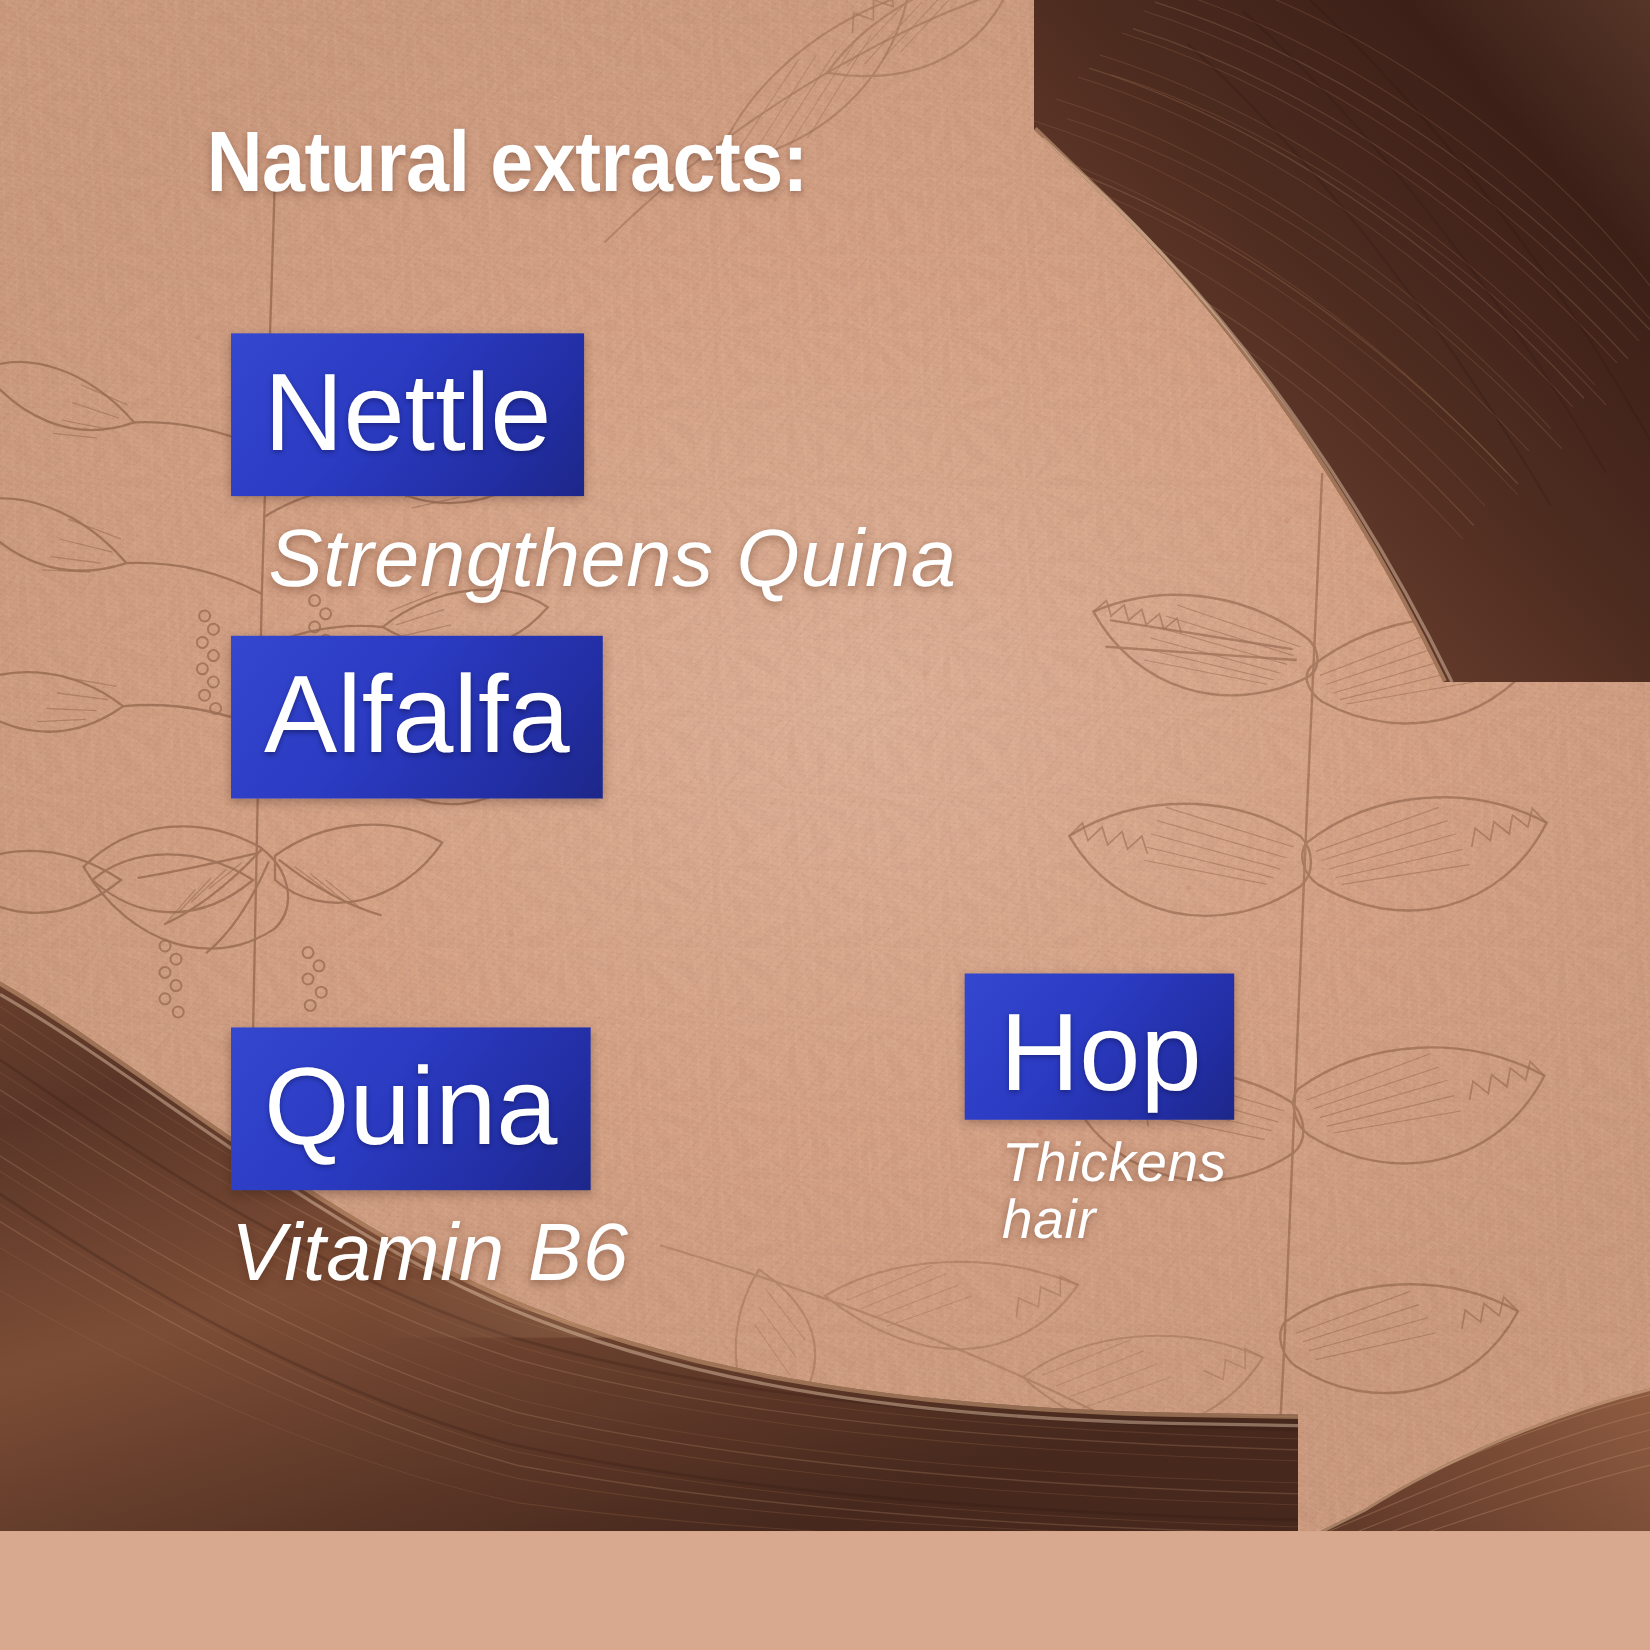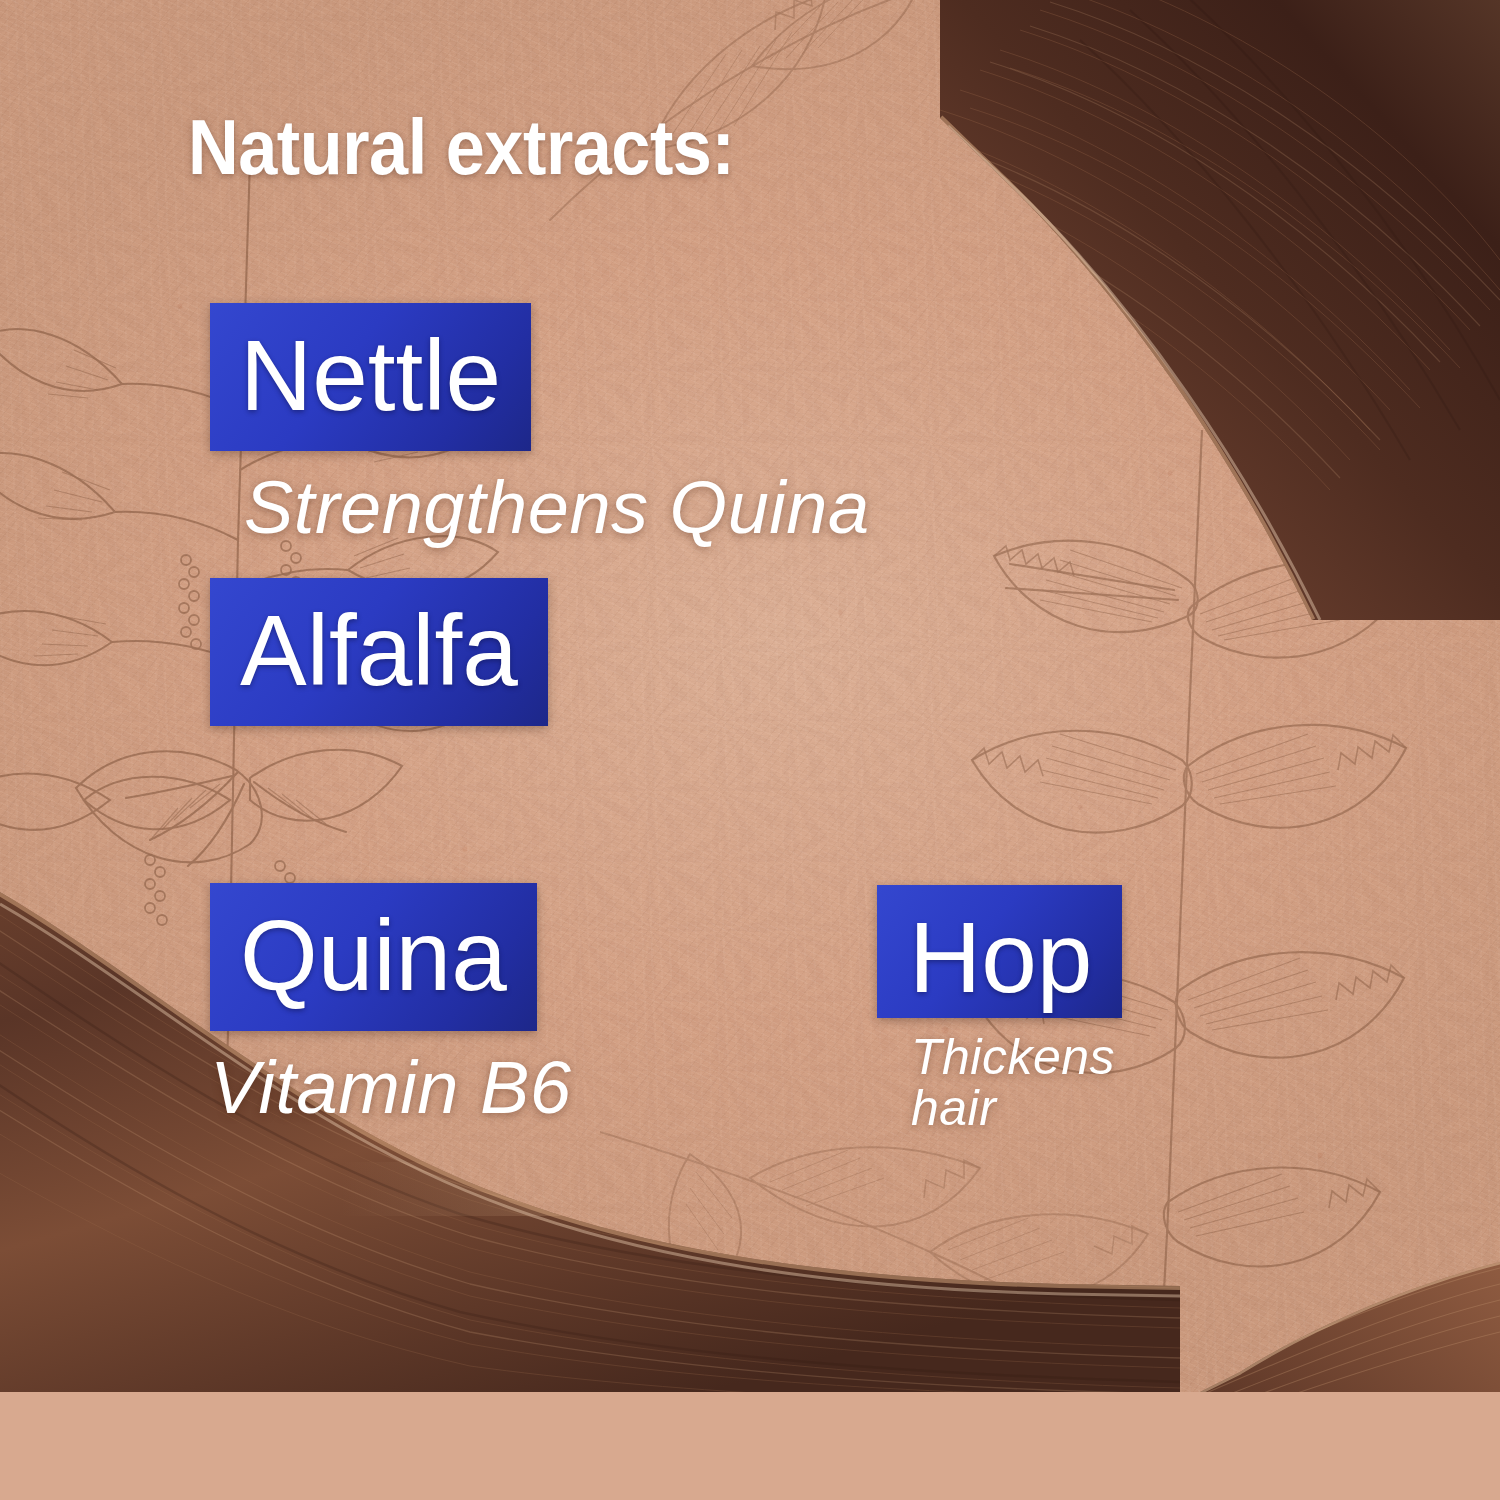--- a/index.html
+++ b/index.html
@@ -116,21 +116,21 @@
 
   
   #ex-nettle{ left:210px; top:303px; }
   #ex-nettle .chip{ padding:22px 30px 26px 30px; font-size:100px; }
   #ex-nettle .desc{ font-size:74px; margin-top:14px; margin-left:34px; }
 
   #ex-alfalfa{ left:210px; top:578px; }
   #ex-alfalfa .chip{ padding:22px 30px 26px 30px; font-size:100px; }
   #ex-alfalfa .desc{ font-size:74px; margin-top:14px; margin-left:34px; }
 
-  #ex-quina{ left:210px; top:883px; }
+  #ex-quina{ left:210px; top:934px; }
   #ex-quina .chip{ padding:22px 30px 26px 30px; font-size:100px; }
   #ex-quina .desc{ font-size:74px; margin-top:14px; }
 
   #ex-hop{ left:877px; top:885px; }
   #ex-hop .chip{ padding:22px 30px 11px 32px; font-size:100px; }
   #ex-hop .desc{ font-size:50px; margin-top:14px; margin-left:34px; line-height:1.02; }
 </style>
 </head>
 <body>
 

